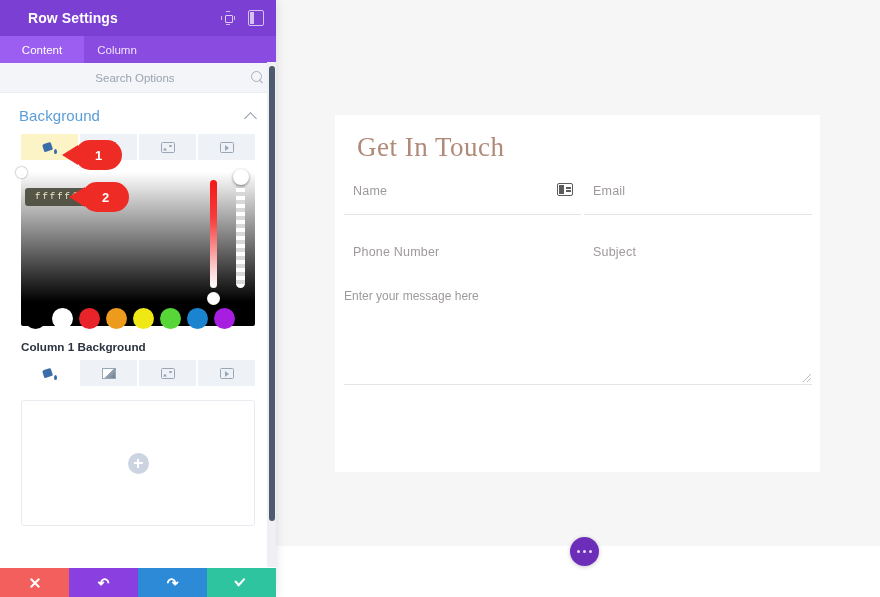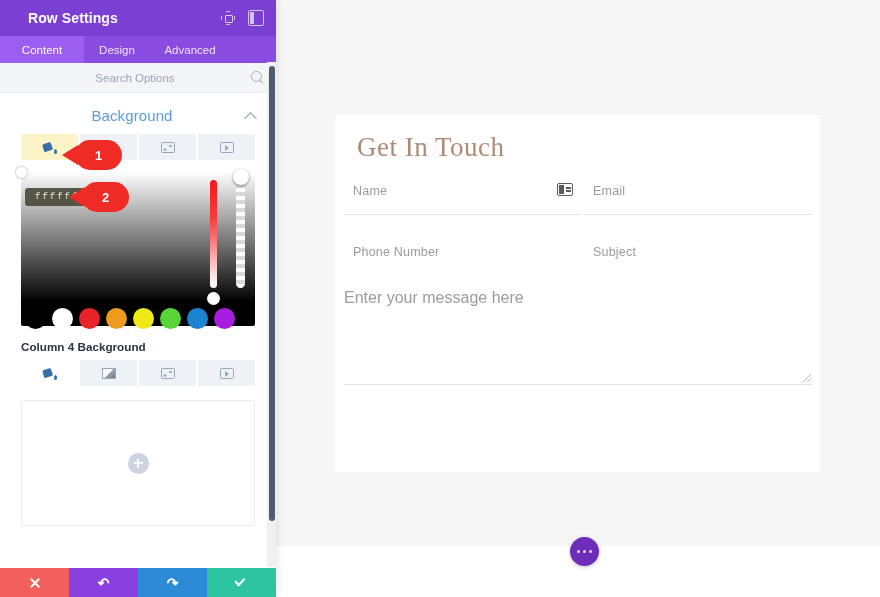--- a/index.html
+++ b/index.html
@@ -58,21 +58,21 @@
     width:5px; height:1.5px; background:#5c5c5c;
     box-shadow: 0 3px 0 0 #5c5c5c;
   }
 
   .msg-area {
     position:absolute; left:9px; top:160px;
     width: 468px; height: 110px;
     border-bottom: 1px solid #e6e4e3;
     background: #fff;
   }
-  .msg-area .ph { position:absolute; left:0; top:14px; font-size:16px; color:#9e9a99; }
+  .msg-area .ph { position:absolute; left:0; top:14px; font-size:12px; color:#9e9a99; }
   .resize-grip{
     position:absolute; right:1px; bottom:2px; width:8px; height:8px;
     background:
       linear-gradient(135deg, transparent 46%, #bdbdbd 46%, #bdbdbd 56%, transparent 56%),
       linear-gradient(135deg, transparent 70%, #bdbdbd 70%, #bdbdbd 80%, transparent 80%);
   }
 
   .submit-btn {
     position:absolute; right: 9px; top: 294px;
     width: 84px; height: 40px;
@@ -148,21 +148,21 @@
   .search-ico:after{
     content:""; position:absolute; left:8px; top:8px; width:5px; height:1.3px;
     background:#a7b0bd; transform:rotate(45deg); transform-origin: left center;
   }
 
   .panel-body { position:absolute; left:0; top:93px; width:276px; height:467px; background:#fff; overflow:hidden; }
 
   .section-head {
     display:flex; align-items:center; padding: 14px 19px 10px 19px;
   }
-  .section-title { flex:1; font-size:15px; color:#5b9dd9; letter-spacing:.1px;text-align:center; }
+  .section-title { flex:1; font-size:15px; color:#5b9dd9; letter-spacing:.1px; }
   .chev { width:12px; height:12px; position:relative; cursor:pointer; }
   .chev:before{
     content:""; position:absolute; left:1px; top:4px; width:8px; height:8px;
     border-left:1.6px solid #8a97a8; border-top:1.6px solid #8a97a8;
     transform: rotate(45deg);
   }
 
   .bg-tabs { display:flex; margin: 0 21px; gap: 2px; }
   .bg-tab {
     flex:1; height: 26px; background:#eef1f6;
@@ -378,22 +378,21 @@
     <div class="panel-header">
       <div class="panel-title">Row Settings</div>
       <div class="hdr-icons">
         <div class="hdr-ico ico-expand"></div>
         <div class="hdr-ico ico-layout"></div>
       </div>
     </div>
 
     <div class="tabs">
       <div class="tab tab-content active">Content</div>
-      <div class="tab tab-design">Design</div>
-      <div class="tab tab-adv">Advanced</div>
+      <div class="tab tab-design">Column</div>
     </div>
 
     <div class="search-row">
       <input class="search-input" placeholder="Search Options" style="">
       <div class="search-ico"></div>
     </div>
 
     <div class="panel-body">
 
       <div class="section-head">
@@ -429,21 +428,21 @@
         <div class="sw" style="background:#000000"></div>
         <div class="sw" style="background:#ffffff"></div>
         <div class="sw" style="background:#e8242a"></div>
         <div class="sw" style="background:#ed9b1d"></div>
         <div class="sw" style="background:#f0e815"></div>
         <div class="sw" style="background:#58d638"></div>
         <div class="sw" style="background:#1b84d1"></div>
         <div class="sw" style="background:#a81ee0"></div>
       </div>
 
-      <div class="col-label">Column 4 Background</div>
+      <div class="col-label">Column 1 Background</div>
 
       <div class="bg-tabs">
         <div class="bg-tab active-white">
             <span class="g-paint"></span>
           </div>
         <div class="bg-tab">
             <span class="g-grad"></span>
           </div>
         <div class="bg-tab">
             <span class="g-img"></span>

